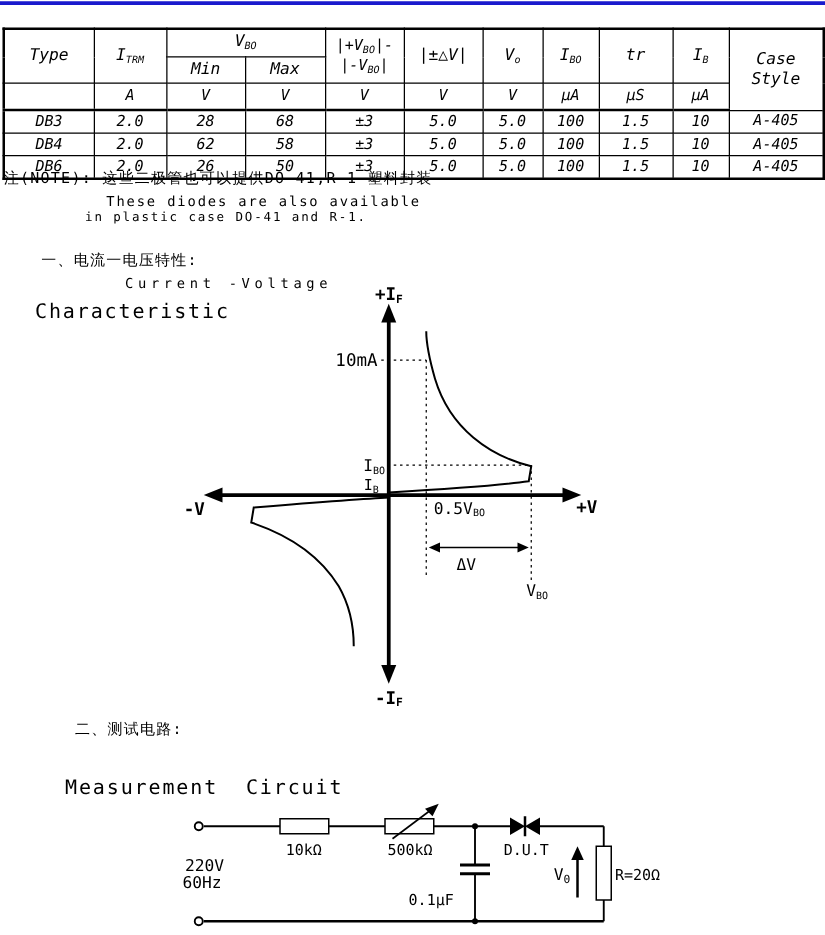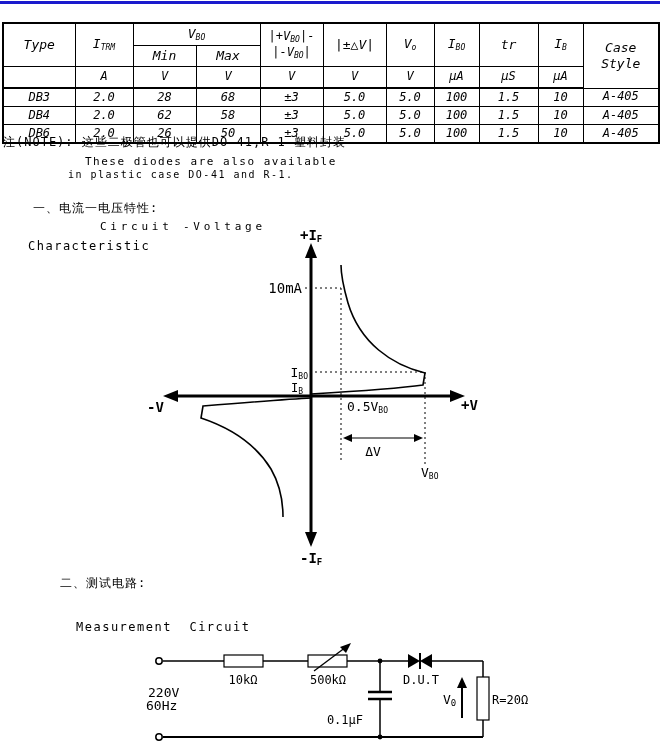--- a/index.html
+++ b/index.html
@@ -20,21 +20,21 @@
   tr.h1 th{height:21px;}
   tr.h2 th{height:20px;}
   tbody td{height:17px;}
   th .sub, td .sub{font-size:8px;vertical-align:-2px;letter-spacing:0;}
   .hdr13{font-size:13px;}
   .twoLine{line-height:1.25;}
 
   
   .cn{font-size:12px;letter-spacing:1px;white-space:pre;}
   .en-sp{font-size:11px;letter-spacing:.34em;white-space:pre;}
-  .en{font-size:12px;letter-spacing:1.5px;white-space:pre;}
+  .en{font-size:16px;letter-spacing:1.5px;white-space:pre;}
 
   
   .wm{color:#cde3cd;font-size:13px;letter-spacing:2px;white-space:pre;
       pointer-events:none;line-height:1.1;}
 
   svg text{font-family:"DejaVu Sans Mono","Liberation Mono",monospace;}
 </style>
 </head>
 <body>
 
@@ -139,21 +139,21 @@
     </tr>
   </tbody>
 </table>
 </div>
 
 <div class="abs cn" style="left:3px;top:134px;">注(NOTE): 这些二极管也可以提供DO-41,R-1 塑料封装</div>
 <div class="abs en" style="left:68px;top:155px;font-size:11px;margin-left:17px;">These diodes are also available</div>
 <div class="abs en" style="left:68px;top:169px;font-size:10px;">in plastic case DO-41 and R-1.</div>
 
 <div class="abs cn" style="left:33px;top:200px;">一、电流一电压特性:</div>
-<div class="abs en-sp" style="left:100px;top:220px;">Circuit -Voltage</div>
+<div class="abs en-sp" style="left:100px;top:220px;">Current -Voltage</div>
 <div class="abs en" style="left:28px;top:239px;">Characteristic</div>
 
 <svg class="abs" style="left:140px;top:225px;" width="350" height="345" viewBox="0 0 350 345">
 
   <line x1="171" y1="30" x2="171" y2="310" stroke="#000" stroke-width="3"></line>
   <polygon points="171,18 165,33 177,33" fill="#000"></polygon>
   <polygon points="171,322 165,307 177,307" fill="#000"></polygon>
   <line x1="33" y1="171" x2="315" y2="171" stroke="#000" stroke-width="3"></line>
   <polygon points="23,171 38,165 38,177" fill="#000"></polygon>
   <polygon points="325,171 310,165 310,177" fill="#000"></polygon>
@@ -176,21 +176,21 @@
   <text x="321" y="185" font-size="14" font-weight="bold">+V</text>
   <text x="162" y="68" font-size="14" text-anchor="end">10mA</text>
   <text x="168" y="152" font-size="13" text-anchor="end"><tspan>I</tspan><tspan font-size="8" dy="2">BO</tspan></text>
   <text x="163" y="167" font-size="12" text-anchor="end"><tspan>I</tspan><tspan font-size="8" dy="2">B</tspan></text>
   <text x="207" y="186" font-size="13"><tspan>0.5V</tspan><tspan font-size="8" dy="2">BO</tspan></text>
   <text x="233" y="231" font-size="13" text-anchor="middle">ΔV</text>
   <text x="281" y="252" font-size="13"><tspan>V</tspan><tspan font-size="8" dy="2">BO</tspan></text>
 </svg>
 
 <div class="abs cn" style="left:60px;top:575px;">二、测试电路:</div>
-<div class="abs en" style="left:76px;top:620px;text-align:right;">Measurement  Circuit</div>
+<div class="abs en" style="left:52px;top:620px;text-align:right;">Measurement  Circuit</div>
 
 <svg class="abs" style="left:130px;top:640px;" width="430" height="106" viewBox="0 0 430 106">
 
   <line x1="33" y1="21" x2="94" y2="21" stroke="#000" stroke-width="1.5"></line>
   <line x1="133" y1="21" x2="178" y2="21" stroke="#000" stroke-width="1.5"></line>
   <line x1="217" y1="21" x2="278" y2="21" stroke="#000" stroke-width="1.5"></line>
   <line x1="302" y1="21" x2="353" y2="21" stroke="#000" stroke-width="1.5"></line>
   <line x1="353" y1="21" x2="353" y2="37" stroke="#000" stroke-width="1.5"></line>
   <line x1="353" y1="80" x2="353" y2="97" stroke="#000" stroke-width="1.5"></line>
   <line x1="33" y1="97" x2="353" y2="97" stroke="#000" stroke-width="2"></line>

